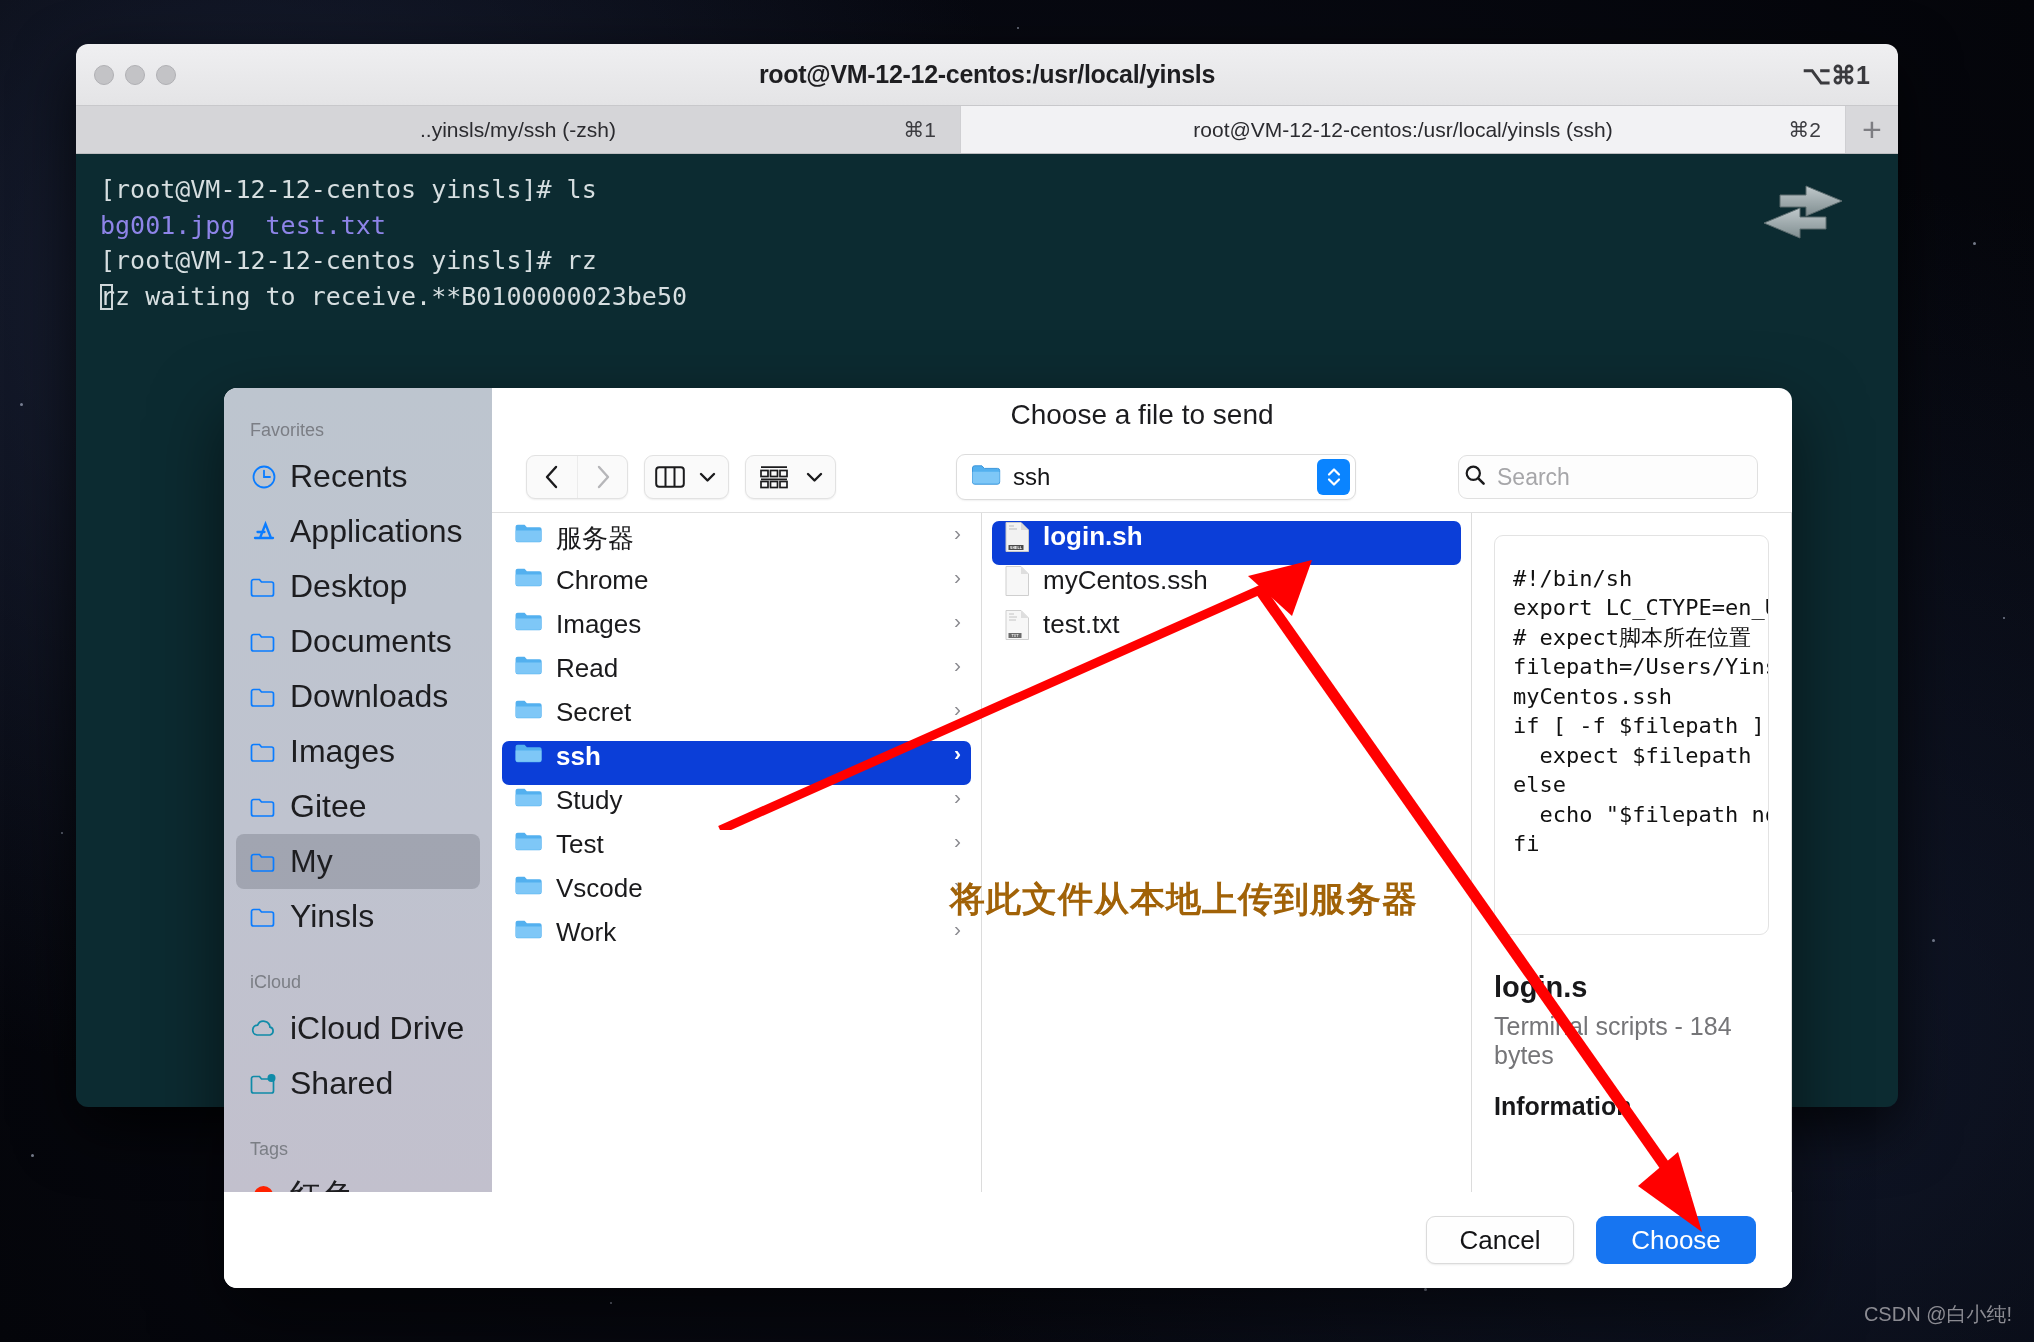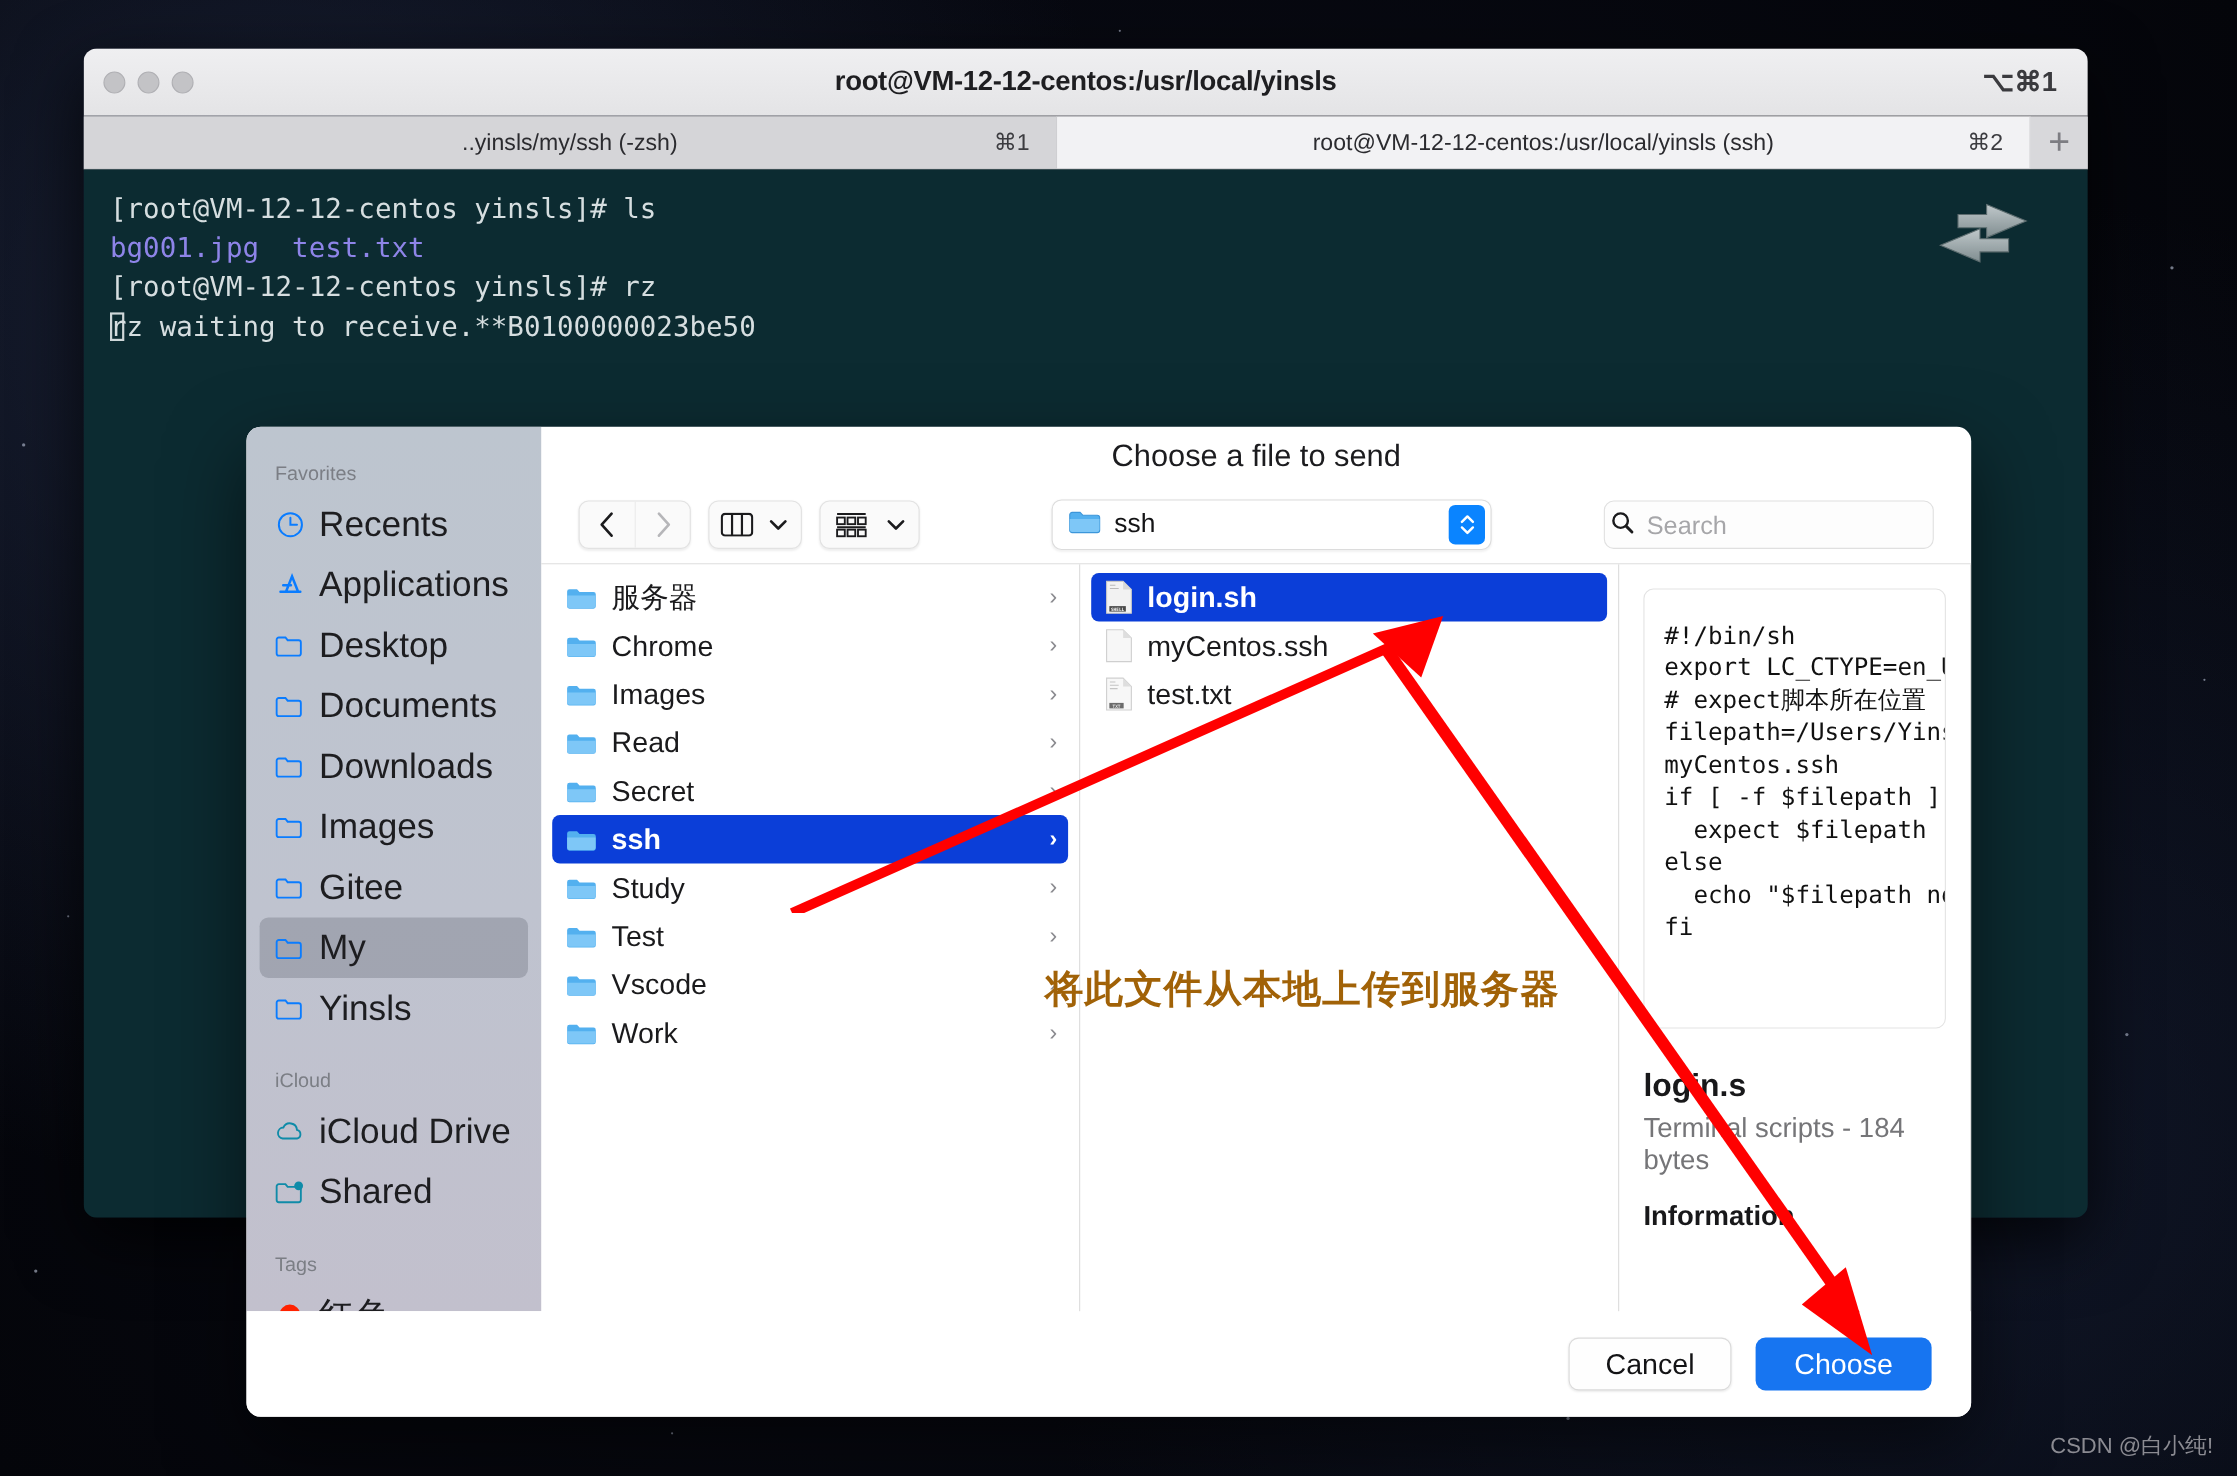--- a/index.html
+++ b/index.html
@@ -197,21 +197,21 @@
   .column {
     overflow: hidden; position: relative;
     border-right: 1px solid #dcdcdc;
     padding-top: 8px;
   }
   #col-folders { width: 490px; flex: 0 0 490px; }
   #col-files   { width: 490px; flex: 0 0 490px; }
   #col-preview { flex: 1; min-width: 0; padding: 22px 0 0 0; display:flex; flex-direction:column; }
 
   .row {
-    display: flex; align-items: center;
+    display: flex; 
     height: 44px; margin: 0 10px;
     padding: 0 10px 0 12px;
     border-radius: 7px;
     font-size: 26px; color: #1a1a1c;
     gap: 13px;
   }
   .row.selected { background: #0b3ed8; color: #fff; font-weight: 700; }
   .row .chev { margin-left: auto; color: #8b8b90; font-size: 21px; }
   .row.selected .chev { color: #fff; }
   .folder-ico { width: 29px; height: 23px; flex: 0 0 29px; }

